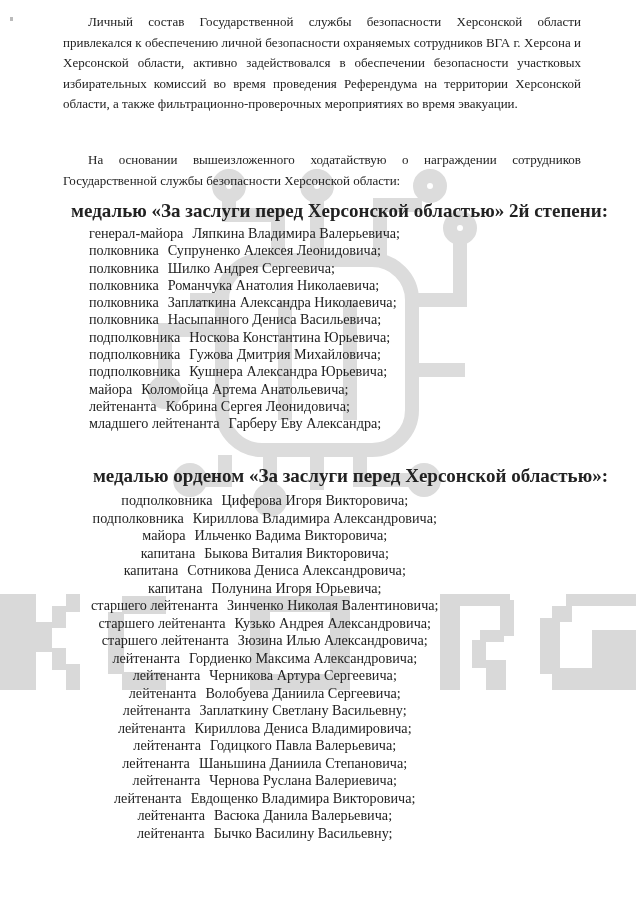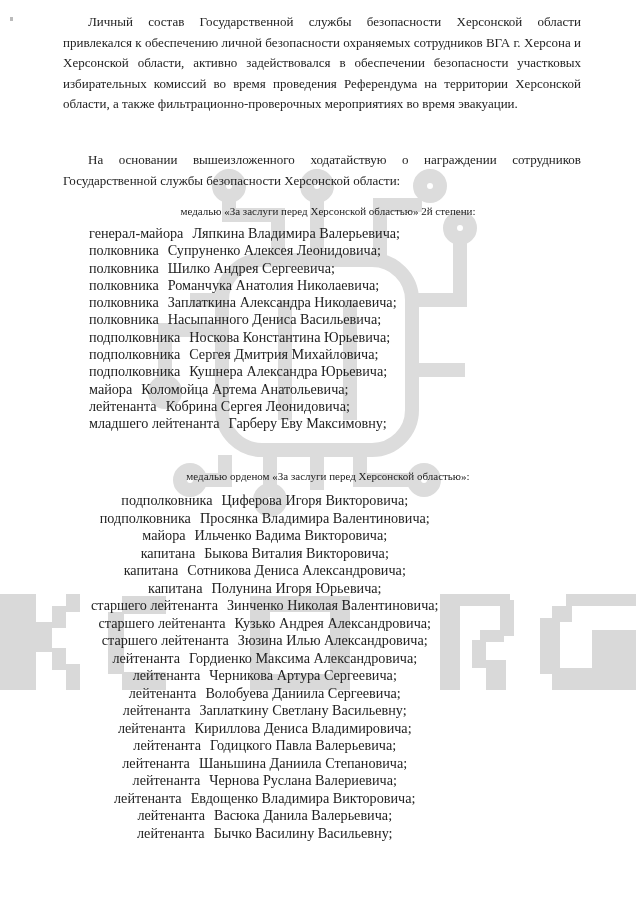--- a/index.html
+++ b/index.html
@@ -10,22 +10,22 @@
   .watermark { position: absolute; left: 0; top: 0; width: 636px; height: 898px; z-index: 0; pointer-events: none; }
   .page { position: absolute; left: 0; top: 0; width: 636px; height: 898px; z-index: 1; }
   .para {
     position: absolute; left: 63px; width: 518px;
     font-size: 13px; line-height: 20.6px; text-align: justify; text-align-last: left;
     text-indent: 25px; margin: 0;
   }
   .para1 { top: 12px; }
   .para2 { top: 150px; }
   .heading {
-    position: absolute; left: 0; width: 636px; text-align: center;
-    font-weight: normal; font-size: 11px; line-height: 18px; margin: 0;
+    position: absolute; left: 0; width: 636px; text-align: right;
+    font-weight: bold; font-size: 19px; line-height: 18px; margin: 0;
   }
   .h1 { top: 202px; left: 48px; width: 560px; }
   .h2 { top: 467px; left: 48px; width: 560px; }
   .list { position: absolute; left: 89px; margin: 0; padding: 0; list-style: none; font-size: 14.2px; }
   .list li { height: 17.3px; line-height: 17.3px; white-space: nowrap; }
   .list1 { top: 225px; }
   .list2 { top: 492px; left: 91px; }
   .list2 li { height: 17.5px; line-height: 17.5px; text-align: center; }
   .rank { display: inline-block; }
   .sep { display: inline-block; width: 9px; }
@@ -105,31 +105,31 @@
 
   <p class="heading h1">медалью «За заслуги перед Херсонской областью» 2й степени:</p>
   <ul class="list list1">
     <li><span class="rank">генерал-майора</span><span class="sep"></span><span>Ляпкина Владимира Валерьевича;</span></li>
     <li><span class="rank">полковника</span><span class="sep"></span><span>Супруненко Алексея Леонидовича;</span></li>
     <li><span class="rank">полковника</span><span class="sep"></span><span>Шилко Андрея Сергеевича;</span></li>
     <li><span class="rank">полковника</span><span class="sep"></span><span>Романчука Анатолия Николаевича;</span></li>
     <li><span class="rank">полковника</span><span class="sep"></span><span>Заплаткина Александра Николаевича;</span></li>
     <li><span class="rank">полковника</span><span class="sep"></span><span>Насыпанного Дениса Васильевича;</span></li>
     <li><span class="rank">подполковника</span><span class="sep"></span><span>Носкова Константина Юрьевича;</span></li>
-    <li><span class="rank">подполковника</span><span class="sep"></span><span>Сергея Дмитрия Михайловича;</span></li>
+    <li><span class="rank">подполковника</span><span class="sep"></span><span>Гужова Дмитрия Михайловича;</span></li>
     <li><span class="rank">подполковника</span><span class="sep"></span><span>Кушнера Александра Юрьевича;</span></li>
     <li><span class="rank">майора</span><span class="sep"></span><span>Коломойца Артема Анатольевича;</span></li>
     <li><span class="rank">лейтенанта</span><span class="sep"></span><span>Кобрина Сергея Леонидовича;</span></li>
-    <li><span class="rank">младшего лейтенанта</span><span class="sep"></span><span>Гарберу Еву Максимовну;</span></li>
+    <li><span class="rank">младшего лейтенанта</span><span class="sep"></span><span>Гарберу Еву Александра;</span></li>
   </ul>
 
   <p class="heading h2">медалью орденом «За заслуги перед Херсонской областью»:</p>
   <ul class="list list2">
     <li><span class="rank">подполковника</span><span class="sep"></span><span>Циферова Игоря Викторовича;</span></li>
-    <li><span class="rank">подполковника</span><span class="sep"></span><span>Просянка Владимира Валентиновича;</span></li>
+    <li><span class="rank">подполковника</span><span class="sep"></span><span>Кириллова Владимира Александровича;</span></li>
     <li><span class="rank">майора</span><span class="sep"></span><span>Ильченко Вадима Викторовича;</span></li>
     <li><span class="rank">капитана</span><span class="sep"></span><span>Быкова Виталия Викторовича;</span></li>
     <li><span class="rank">капитана</span><span class="sep"></span><span>Сотникова Дениса Александровича;</span></li>
     <li><span class="rank">капитана</span><span class="sep"></span><span>Полунина Игоря Юрьевича;</span></li>
     <li><span class="rank">старшего лейтенанта</span><span class="sep"></span><span>Зинченко Николая Валентиновича;</span></li>
     <li><span class="rank">старшего лейтенанта</span><span class="sep"></span><span>Кузько Андрея Александровича;</span></li>
     <li><span class="rank">старшего лейтенанта</span><span class="sep"></span><span>Зюзина Илью Александровича;</span></li>
     <li><span class="rank">лейтенанта</span><span class="sep"></span><span>Гордиенко Максима Александровича;</span></li>
     <li><span class="rank">лейтенанта</span><span class="sep"></span><span>Черникова Артура Сергеевича;</span></li>
     <li><span class="rank">лейтенанта</span><span class="sep"></span><span>Волобуева Даниила Сергеевича;</span></li>

